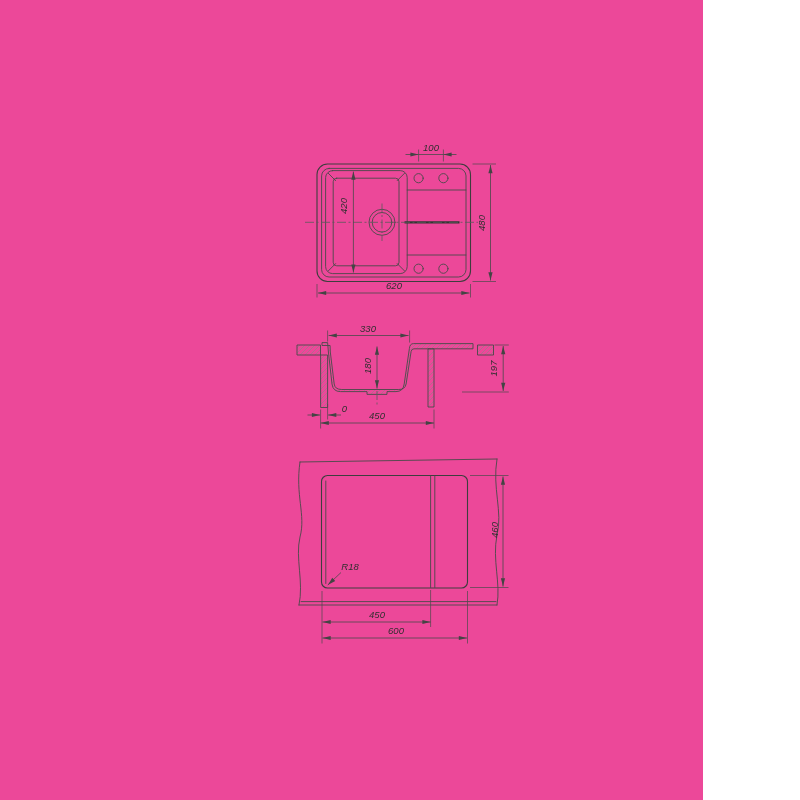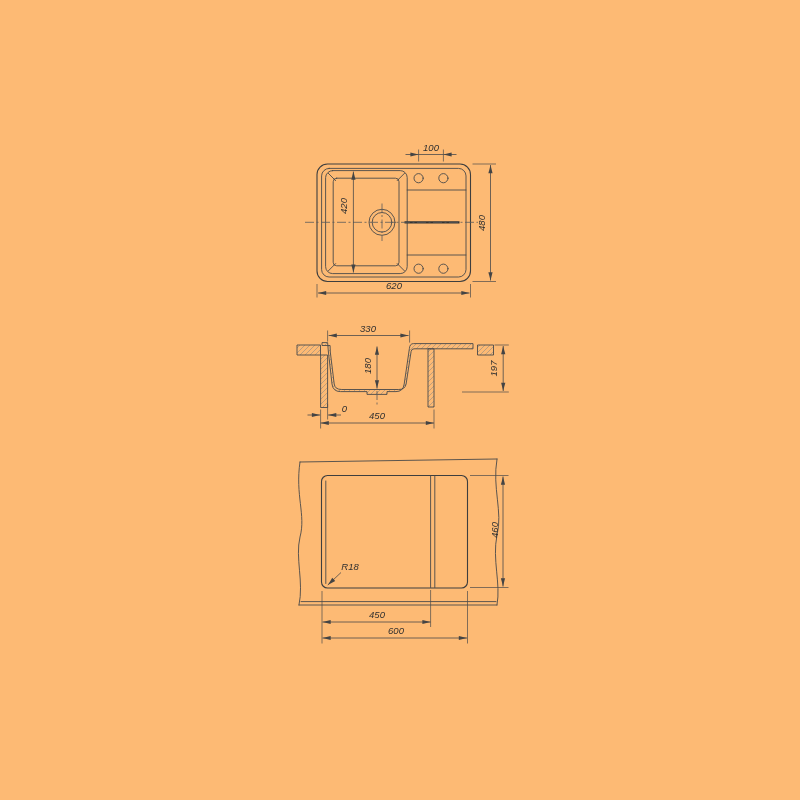--- a/index.html
+++ b/index.html
@@ -1,16 +1,16 @@
 <!DOCTYPE html>
 <html><head>
 <meta charset="utf-8">
 <style>
   html,body{margin:0;padding:0;background:#ffffff;}
-  .stage{position:relative;width:800px;height:800px;background:#fdba74;overflow:hidden;}
+  .stage{position:relative;width:703px;height:800px;background:#ec4899;overflow:hidden;}
   svg{display:block;}
   .ln  {fill:none;stroke:#3e3e3e;stroke-width:1.1;stroke-linejoin:round;stroke-linecap:round;}
   .ln2 {fill:none;stroke:#4a4a4a;stroke-width:.9;stroke-linejoin:round;stroke-linecap:round;}
   .hat {fill:url(#hatch);stroke:#4a4a4a;stroke-width:.9;stroke-linejoin:round;}
   .dim {fill:none;stroke:#4a4a4a;stroke-width:.8;}
   .ext {fill:none;stroke:#4a4a4a;stroke-width:.7;}
   .cl  {fill:none;stroke:#5a5a5a;stroke-width:.8;stroke-dasharray:9 2.5 2 2.5;}
   .thick{fill:none;stroke:#343434;stroke-width:2.3;}
   text.d{font:italic 9.5px "Liberation Sans",sans-serif;fill:#2f2f2f;}
 </style>

